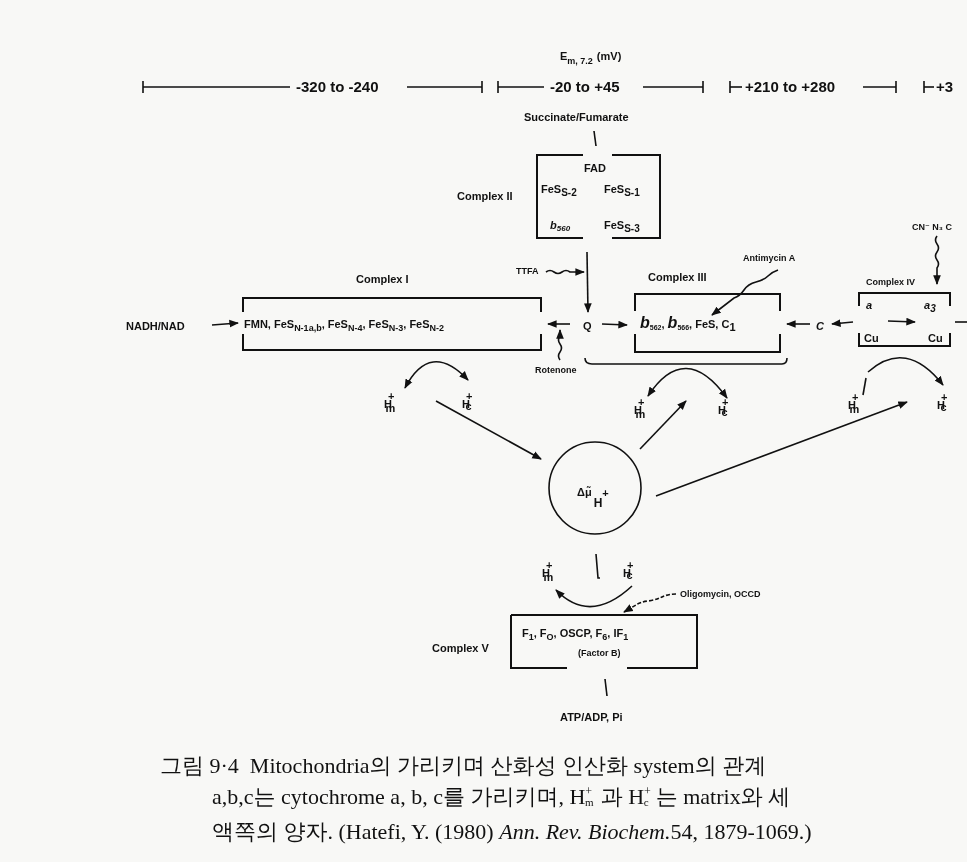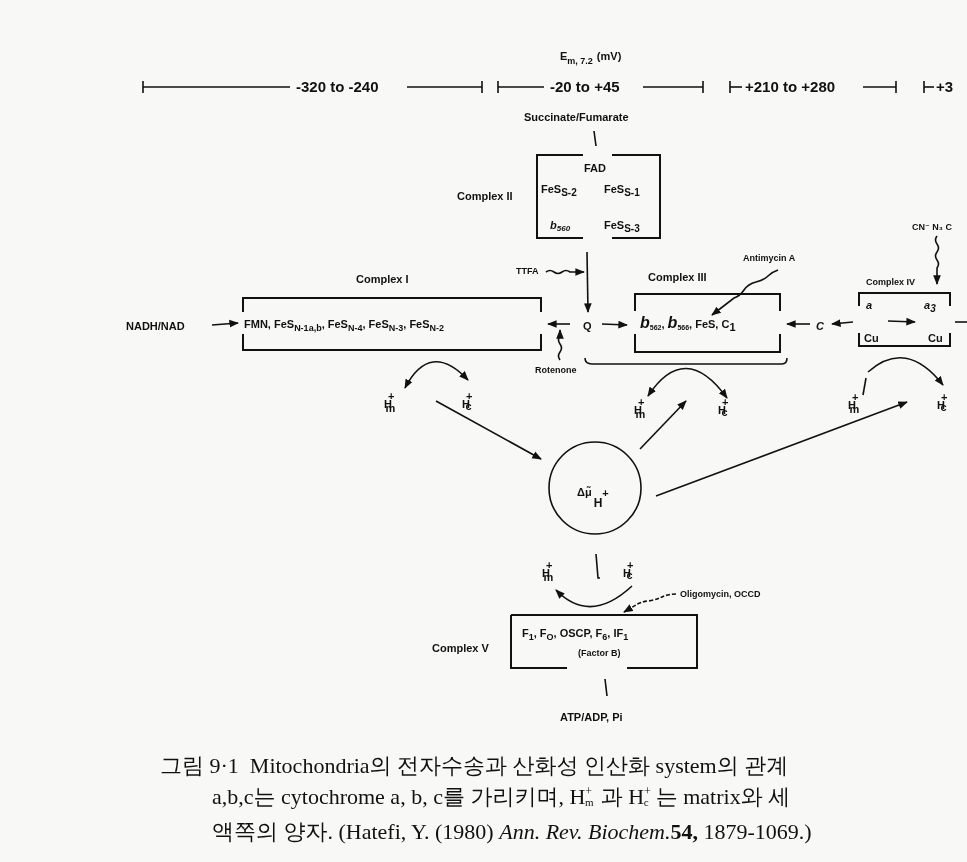--- a/index.html
+++ b/index.html
@@ -12,21 +12,21 @@
   .ital { font-style: italic; }
   .stroke { stroke: #111; stroke-width: 2; fill: none; }
   .thin { stroke: #111; stroke-width: 1.6; fill: none; }
   .caption {
     position: absolute; left: 160px; top: 750px; width: 820px;
     font-family: "Liberation Serif", "DejaVu Serif", serif; font-size: 22px; color: #111;
     line-height: 31px; white-space: nowrap;
   }
   .caption .line2, .caption .line3 { padding-left: 52px; }
   .caption i { font-style: italic; font-family: Liberation Serif, serif; }
-  .caption b { font-weight: bold; }
+  .caption b { font-weight: normal; }
   .hsup { font-size: 12px; position: relative; top: -9px; }
   .hsubm { font-size: 11px; position: relative; left: -7px; top: 2px; }
 </style>
 </head>
 <body>
 
 <svg id="diagram" viewBox="0 0 967 862" xmlns="http://www.w3.org/2000/svg">
   <defs>
     <marker id="ah" viewBox="0 0 10 10" refX="9" refY="5" markerWidth="6" markerHeight="6" orient="auto-start-reverse">
       <path d="M0,1 L10,5 L0,9 z" fill="#111"></path>
@@ -166,16 +166,16 @@
     <path class="stroke" d="M567,668 L511,668 L511,615"></path>
     <text id="c5text" x="522" y="637" class="sm" font-size="13"><tspan>F</tspan><tspan font-size="9" dy="3">1</tspan><tspan dy="-3">, F</tspan><tspan font-size="9" dy="3">O</tspan><tspan dy="-3">, OSCP, F</tspan><tspan font-size="9" dy="3">6</tspan><tspan dy="-3">, IF</tspan><tspan font-size="9" dy="3">1</tspan></text>
     <text x="578" y="656" class="xs">(Factor B)</text>
   </g>
 
   <path class="thin" d="M605,679 L607,696"></path>
   <text x="560" y="721" class="sm" font-size="13">ATP/ADP, Pi</text>
 </svg>
 
 <div class="caption">
-  <div class="line1"><span>그림 9·1</span>&nbsp;&nbsp;<span>Mitochondria의 전자수송과 산화성 인산화 system의 관계</span></div>
+  <div class="line1"><span>그림 9·4</span>&nbsp;&nbsp;<span>Mitochondria의 가리키며 산화성 인산화 system의 관계</span></div>
   <div class="line2"><span>a,b,c는 cytochrome a, b, c를 가리키며, </span><span>H</span><span class="hsup">+</span><span class="hsubm">m</span><span>과 H</span><span class="hsup">+</span><span class="hsubm">c</span><span>는 matrix와 세</span></div>
   <div class="line3"><span>액쪽의 양자. (Hatefi, Y. (1980) </span><i>Ann. Rev. Biochem.</i><b>54,</b><span> 1879-1069.)</span></div>
 </div>
 
 </body></html>

